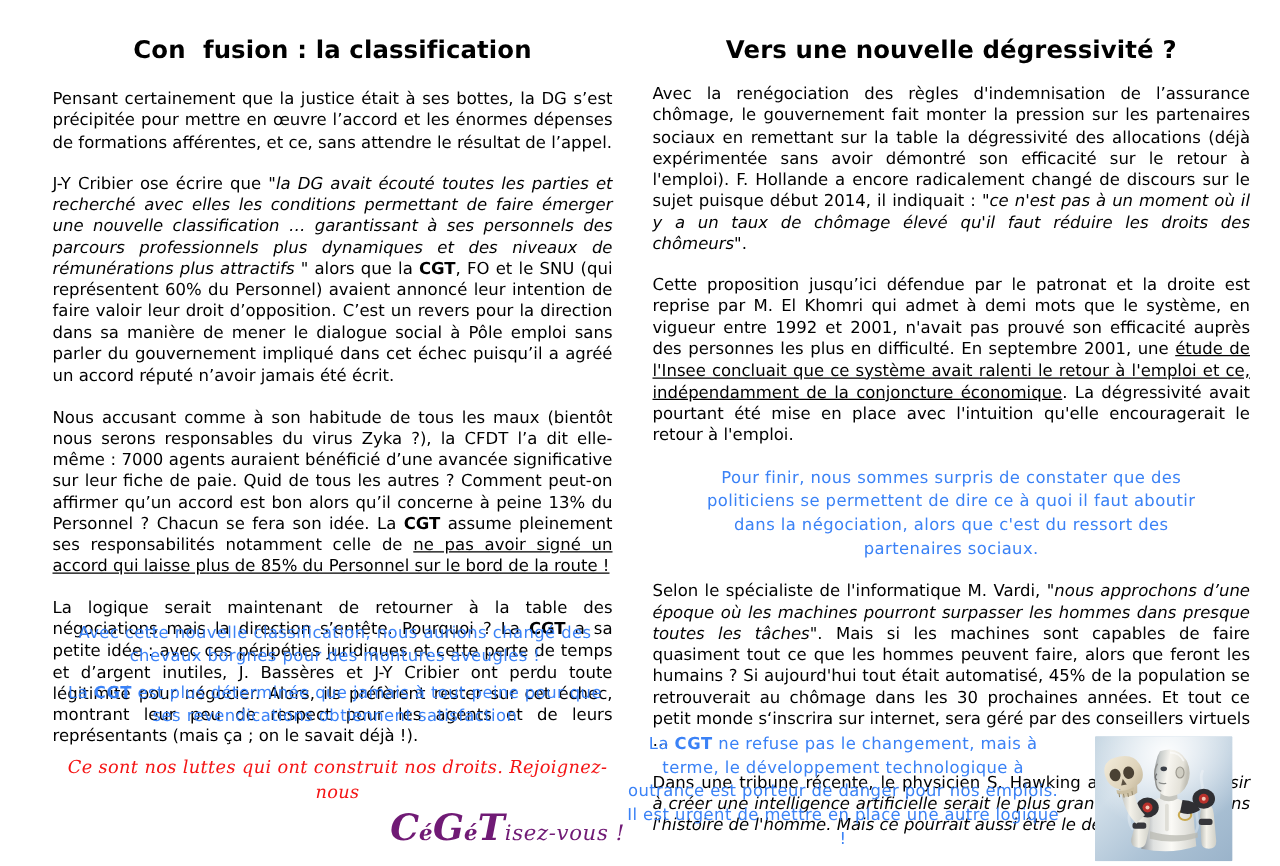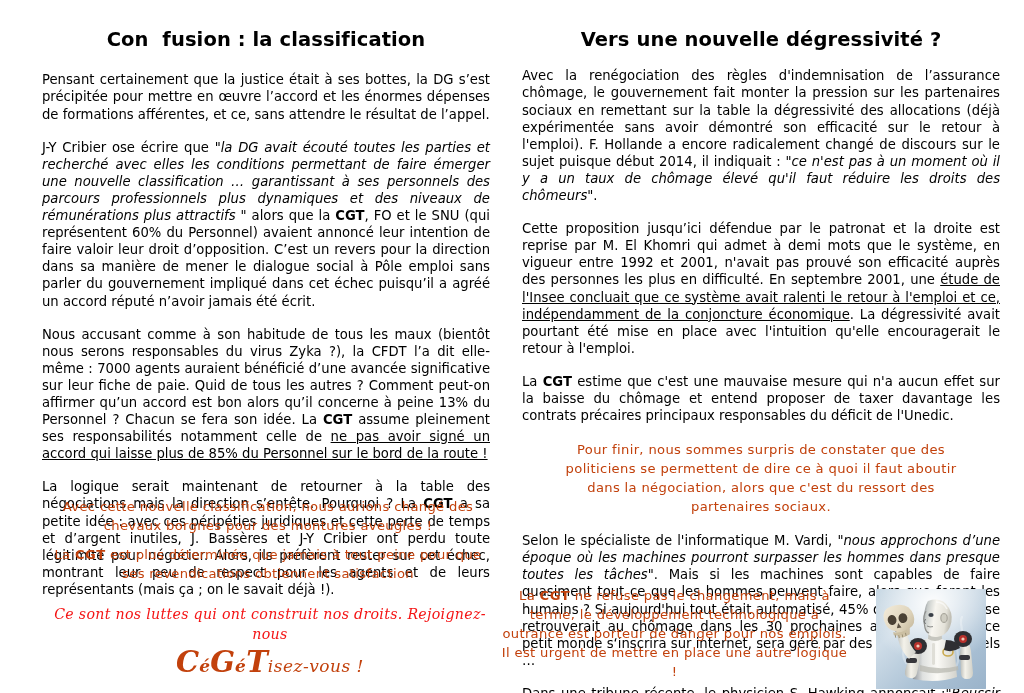--- a/index.html
+++ b/index.html
@@ -60,21 +60,21 @@
     hyphens: none;
   }
   p.body.nogap {
     margin-bottom: 0;
   }
   .b { font-weight: bold; }
   .i { font-style: italic; }
   .u { text-decoration: underline; }
   .blue-note {
     font-family: "DejaVu Sans", sans-serif;
-    color: #c2410c;
+    color: #3b82f6;
     font-size: 13.1px;
     line-height: 19px;
     text-align: center;
     font-style: normal;
     margin: 0;
     letter-spacing: 0.35px;
   }
   .blue-note .b { font-weight: bold; letter-spacing: 0.5px; }
   .left-blue {
     position: absolute;
@@ -93,22 +93,23 @@
     font-family: "DejaVu Serif", serif;
     font-style: italic;
     font-size: 14.2px;
     letter-spacing: 0.3px;
     line-height: 20px;
   }
   .red-cgt {
     margin-top: 8px;
     font-family: "DejaVu Serif", serif;
     font-style: italic;
-    color: #c2410c;
+    color: #701a75;
     white-space: nowrap;
+    text-align: right;
   }
   .red-cgt .big {
     font-size: 29px;
     font-weight: bold;
     letter-spacing: 0px;
   }
   .red-cgt .small {
     font-size: 17px;
     font-weight: bold;
   }
@@ -184,23 +185,20 @@
     <h1 class="section-title tight">Vers une nouvelle dégressivité ?</h1>
 
     <p class="body">
       <span>Avec la renégociation des règles d'indemnisation de l’assurance chômage, le gouvernement fait monter la pression sur les partenaires sociaux en remettant sur la table la dégressivité des allocations (déjà expérimentée sans avoir démontré son efficacité sur le retour à l'emploi). F. Hollande a encore radicalement changé de discours sur le sujet puisque début 2014, il indiquait : "</span><span class="i">ce n'est pas à un moment où il y a un taux de chômage élevé qu'il faut réduire les droits des chômeurs</span><span>".</span>
     </p>
 
     <p class="body" style="margin-bottom:0">
       <span>Cette proposition jusqu’ici défendue par le patronat et la droite est reprise par M. El Khomri qui admet à demi mots que le système, en vigueur entre 1992 et 2001, n'avait pas prouvé son efficacité auprès des personnes les plus en difficulté. En septembre 2001, une </span><span class="u">étude de l'Insee concluait que ce système avait ralenti le retour à l'emploi et ce, indépendamment de la conjoncture économique</span><span>. La dégressivité avait pourtant été mise en place avec l'intuition qu'elle encouragerait le retour à l'emploi.</span>
     </p>
 
-    <p class="body">
-      <span>La </span><span class="b">CGT</span><span> estime que c'est une mauvaise mesure qui n'a aucun effet sur la baisse du chômage et entend proposer de taxer davantage les contrats précaires principaux responsables du déficit de l'Unedic.</span>
-    </p>
 
     <div class="blue-note right-blue-1">Pour finir, nous sommes surpris de constater que des politiciens se permettent de dire ce à quoi il faut aboutir dans la négociation, alors que c'est du ressort des partenaires sociaux.</div>
 
 
     <p class="body" style="margin-bottom:0">
       <span>Selon le spécialiste de l'informatique M. Vardi, "</span><span class="i">nous approchons d’une époque où les machines pourront surpasser les hommes dans presque toutes les tâches</span><span>". Mais si les machines sont capables de faire quasiment tout ce que les hommes peuvent faire, alors que feront les humains ? Si aujourd'hui tout était automatisé, 45% de la population se retrouverait au chômage dans les 30 prochaines années. Et tout ce petit monde s‘inscrira sur internet, sera géré par des conseillers virtuels …</span>
     </p>
 
     <p class="body">
       <span>Dans une tribune récente, le physicien S. Hawking annonçait :"</span><span class="i">Réussir à créer une intelligence artificielle serait le plus grand événement dans l'histoire de l'homme. Mais ce pourrait aussi être le dernier</span>

